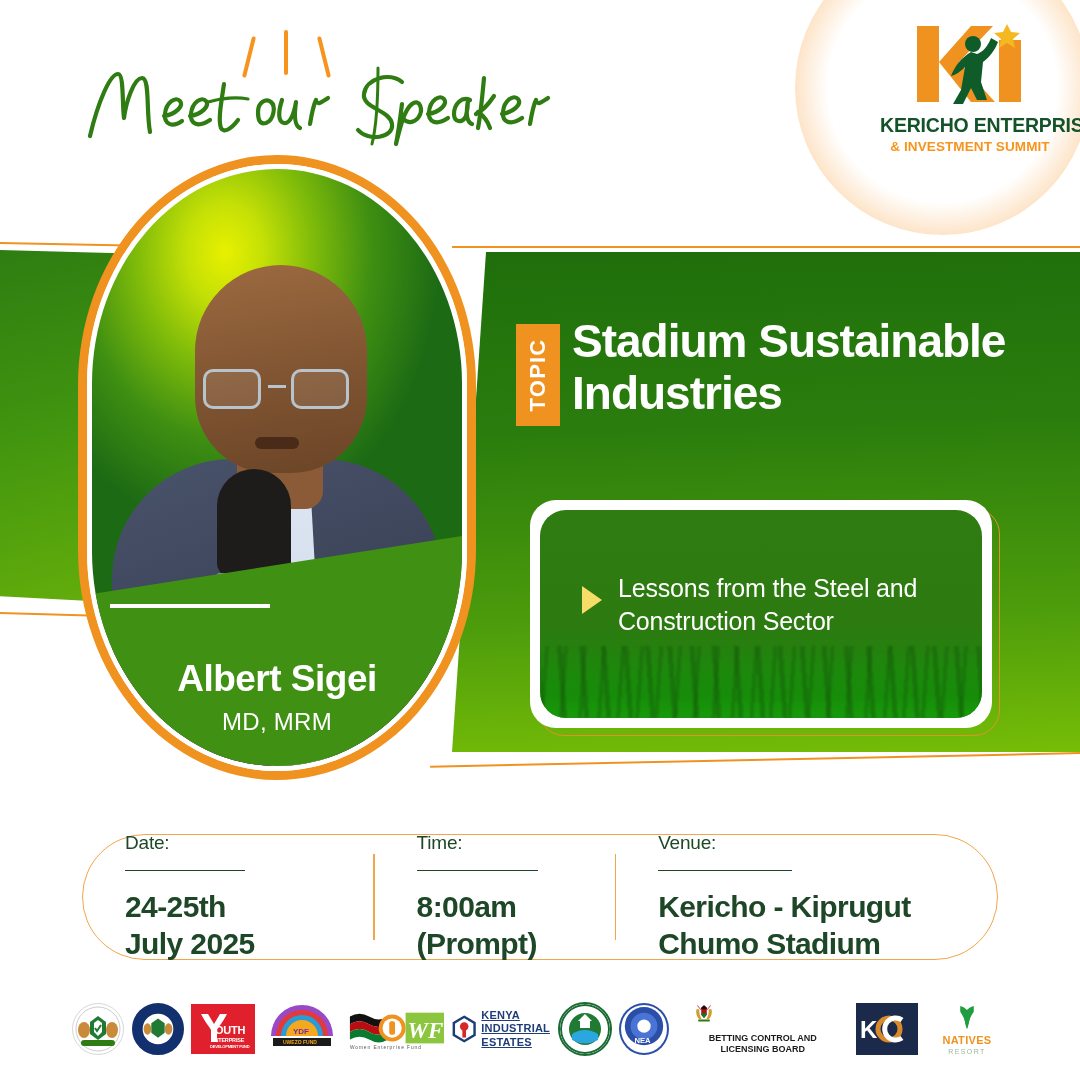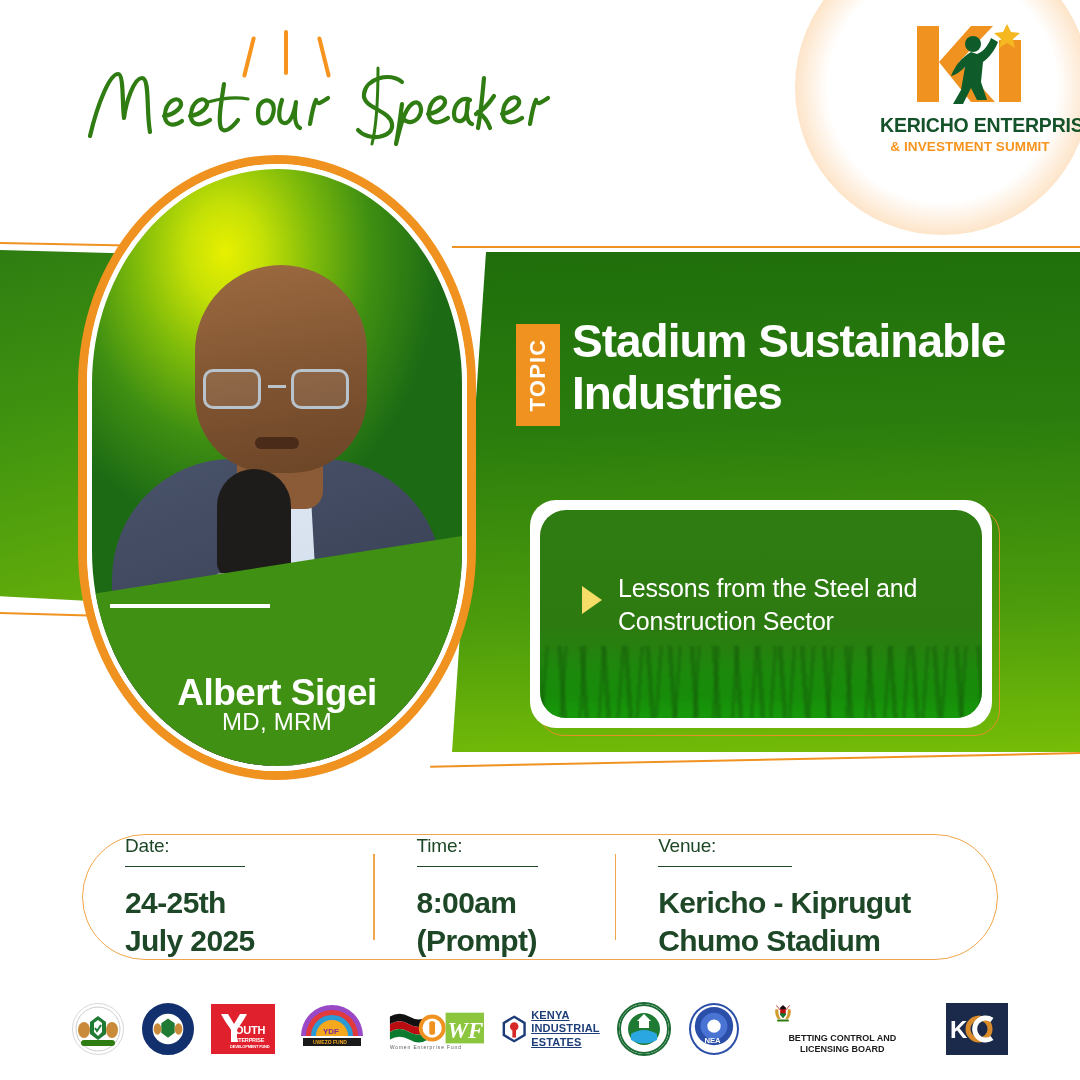--- a/index.html
+++ b/index.html
@@ -174,21 +174,21 @@
   .nameplate{
     position:absolute; left:0; bottom:0; width:100%; height:230px;
     background:#3f9013;
     clip-path:polygon(0 58px, 100% 0, 100% 100%, 0 100%);
   }
   .nameplate-rule{
     position:absolute; left:18px; top:68px; width:160px; height:4px; background:#ffffff;
   }
   .speaker-name{
     position:absolute; left:0; top:122px; width:100%; text-align:center;
-    color:#ffffff; font-size:37px; font-weight:bold; letter-spacing:-0.5px;margin-top:14px;
+    color:#ffffff; font-size:37px; font-weight:bold; letter-spacing:-0.5px;
   }
   .speaker-role{
     position:absolute; left:0; top:172px; width:100%; text-align:center;
     color:#ffffff; font-size:24px; letter-spacing:0.3px;
   }
 
   
   .topic-badge{
     position:absolute; left:516px; top:324px; width:44px; height:102px;
     background:#f0921f;
@@ -246,21 +246,21 @@
   }
   .info-cell{
     position:relative; padding:0 0 0 42px; display:flex; flex-direction:column;
   }
   .info-cell.c1{ width:290px; }
   .info-cell.c2{ width:240px; }
   .info-cell.c3{ width:380px; }
   .info-label{
     font-size:19px; color:#1d4726; letter-spacing:-0.2px;
     border-bottom:1.6px solid #1d4726; align-self:flex-start;
-    padding-bottom:9px; padding-right:76px; margin-bottom:17px;
+    padding-bottom:16px; padding-right:76px; margin-bottom:17px;
   }
   .info-value{
     font-size:30px; font-weight:bold; color:#1d4726; line-height:1.24;
     letter-spacing:-0.6px; white-space:pre-line;
   }
   .vdiv{
     width:1.6px; height:86px; background:#f0a64a; flex:0 0 auto;
   }
 
   
@@ -548,14 +548,24 @@
   <div class="spon">
     <div class="s-kdc">
       <svg width="58" height="34" viewBox="0 0 58 34">
         <text x="2" y="26" font-family="Liberation Sans" font-size="24" font-weight="bold" fill="#ffffff">K</text>
         <circle cx="31" cy="17" r="11" fill="none" stroke="#d98b2b" stroke-width="5"></circle>
         <path d="M44 8 a11 11 0 1 0 0 18" fill="none" stroke="#ffffff" stroke-width="5"></path>
       </svg>
     </div>
   </div>
 
+  <div class="spon">
+    <div class="s-nat">
+      <svg width="30" height="30" viewBox="0 0 30 30">
+        <path d="M8 3 C18 6 20 14 15 27 C13 18 11 13 8 9 Z" fill="#1f9d3f"></path>
+        <path d="M22 3 C12 6 10 14 15 27 C17 18 19 13 22 9 Z" fill="#1f9d3f"></path>
+      </svg>
+      <div class="nat-name">NATIVES</div>
+      <div class="nat-sub">RESORT</div>
+    </div>
+  </div>
 
 </div>
 
 </body></html>

